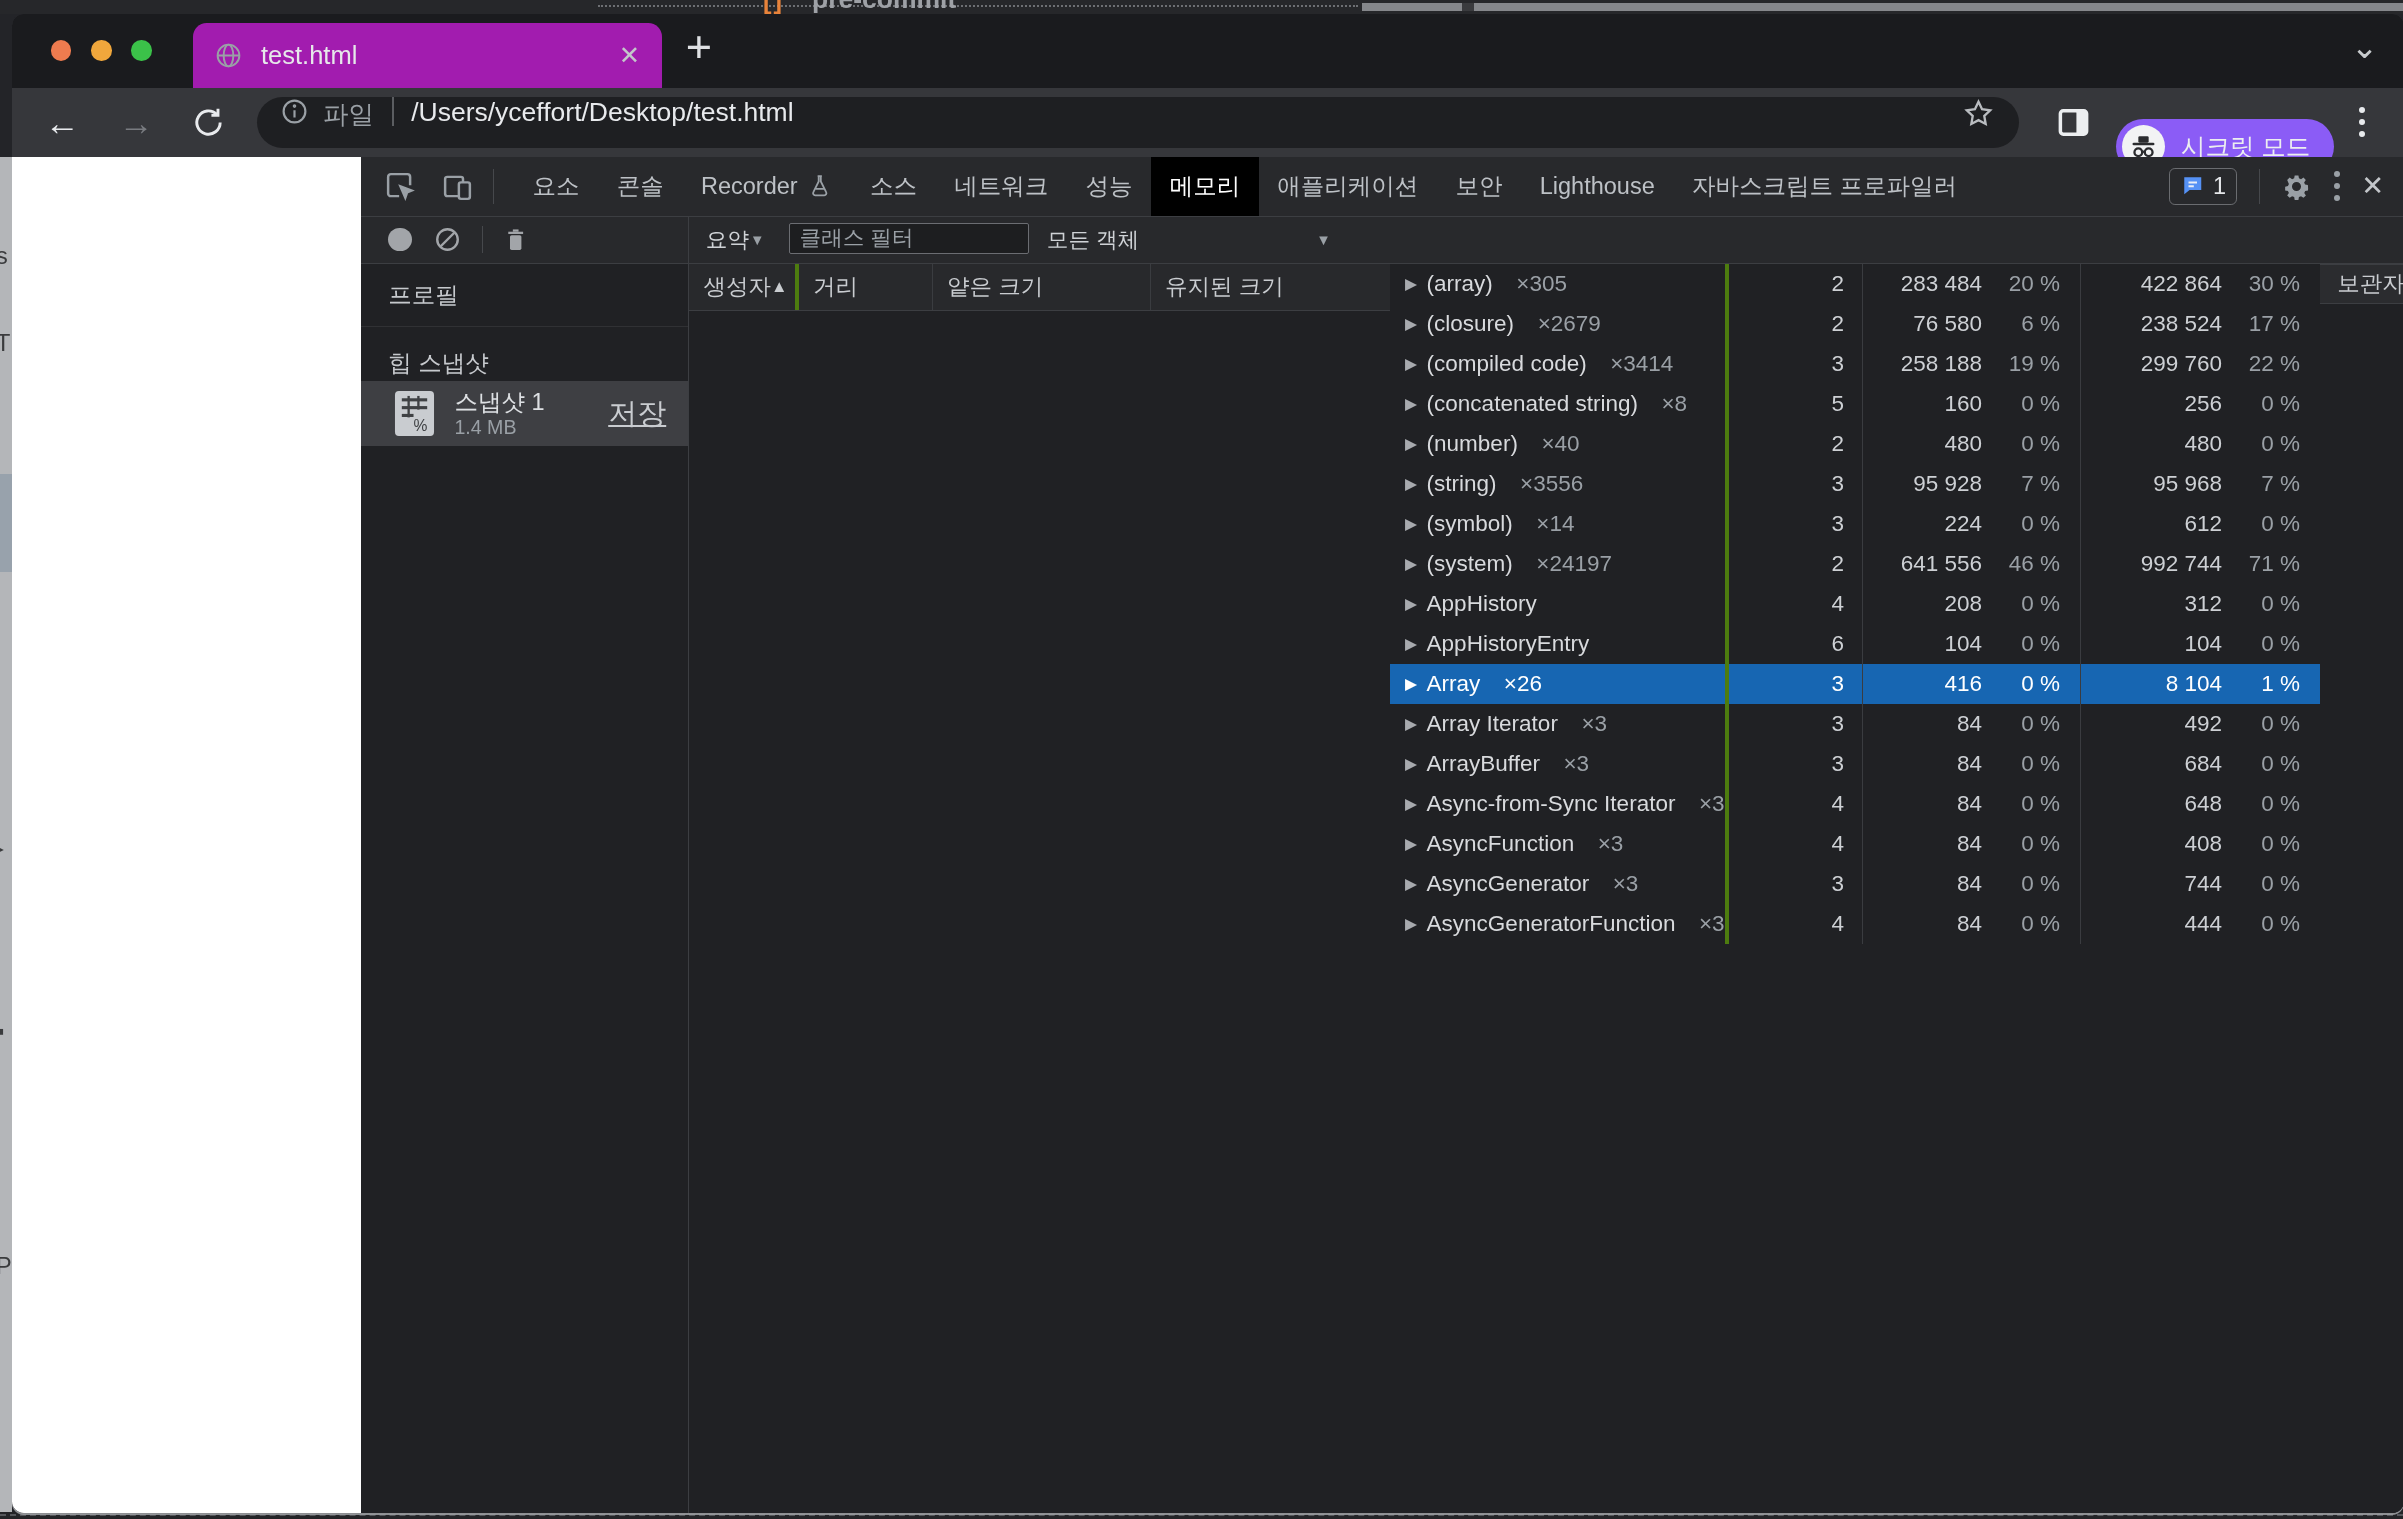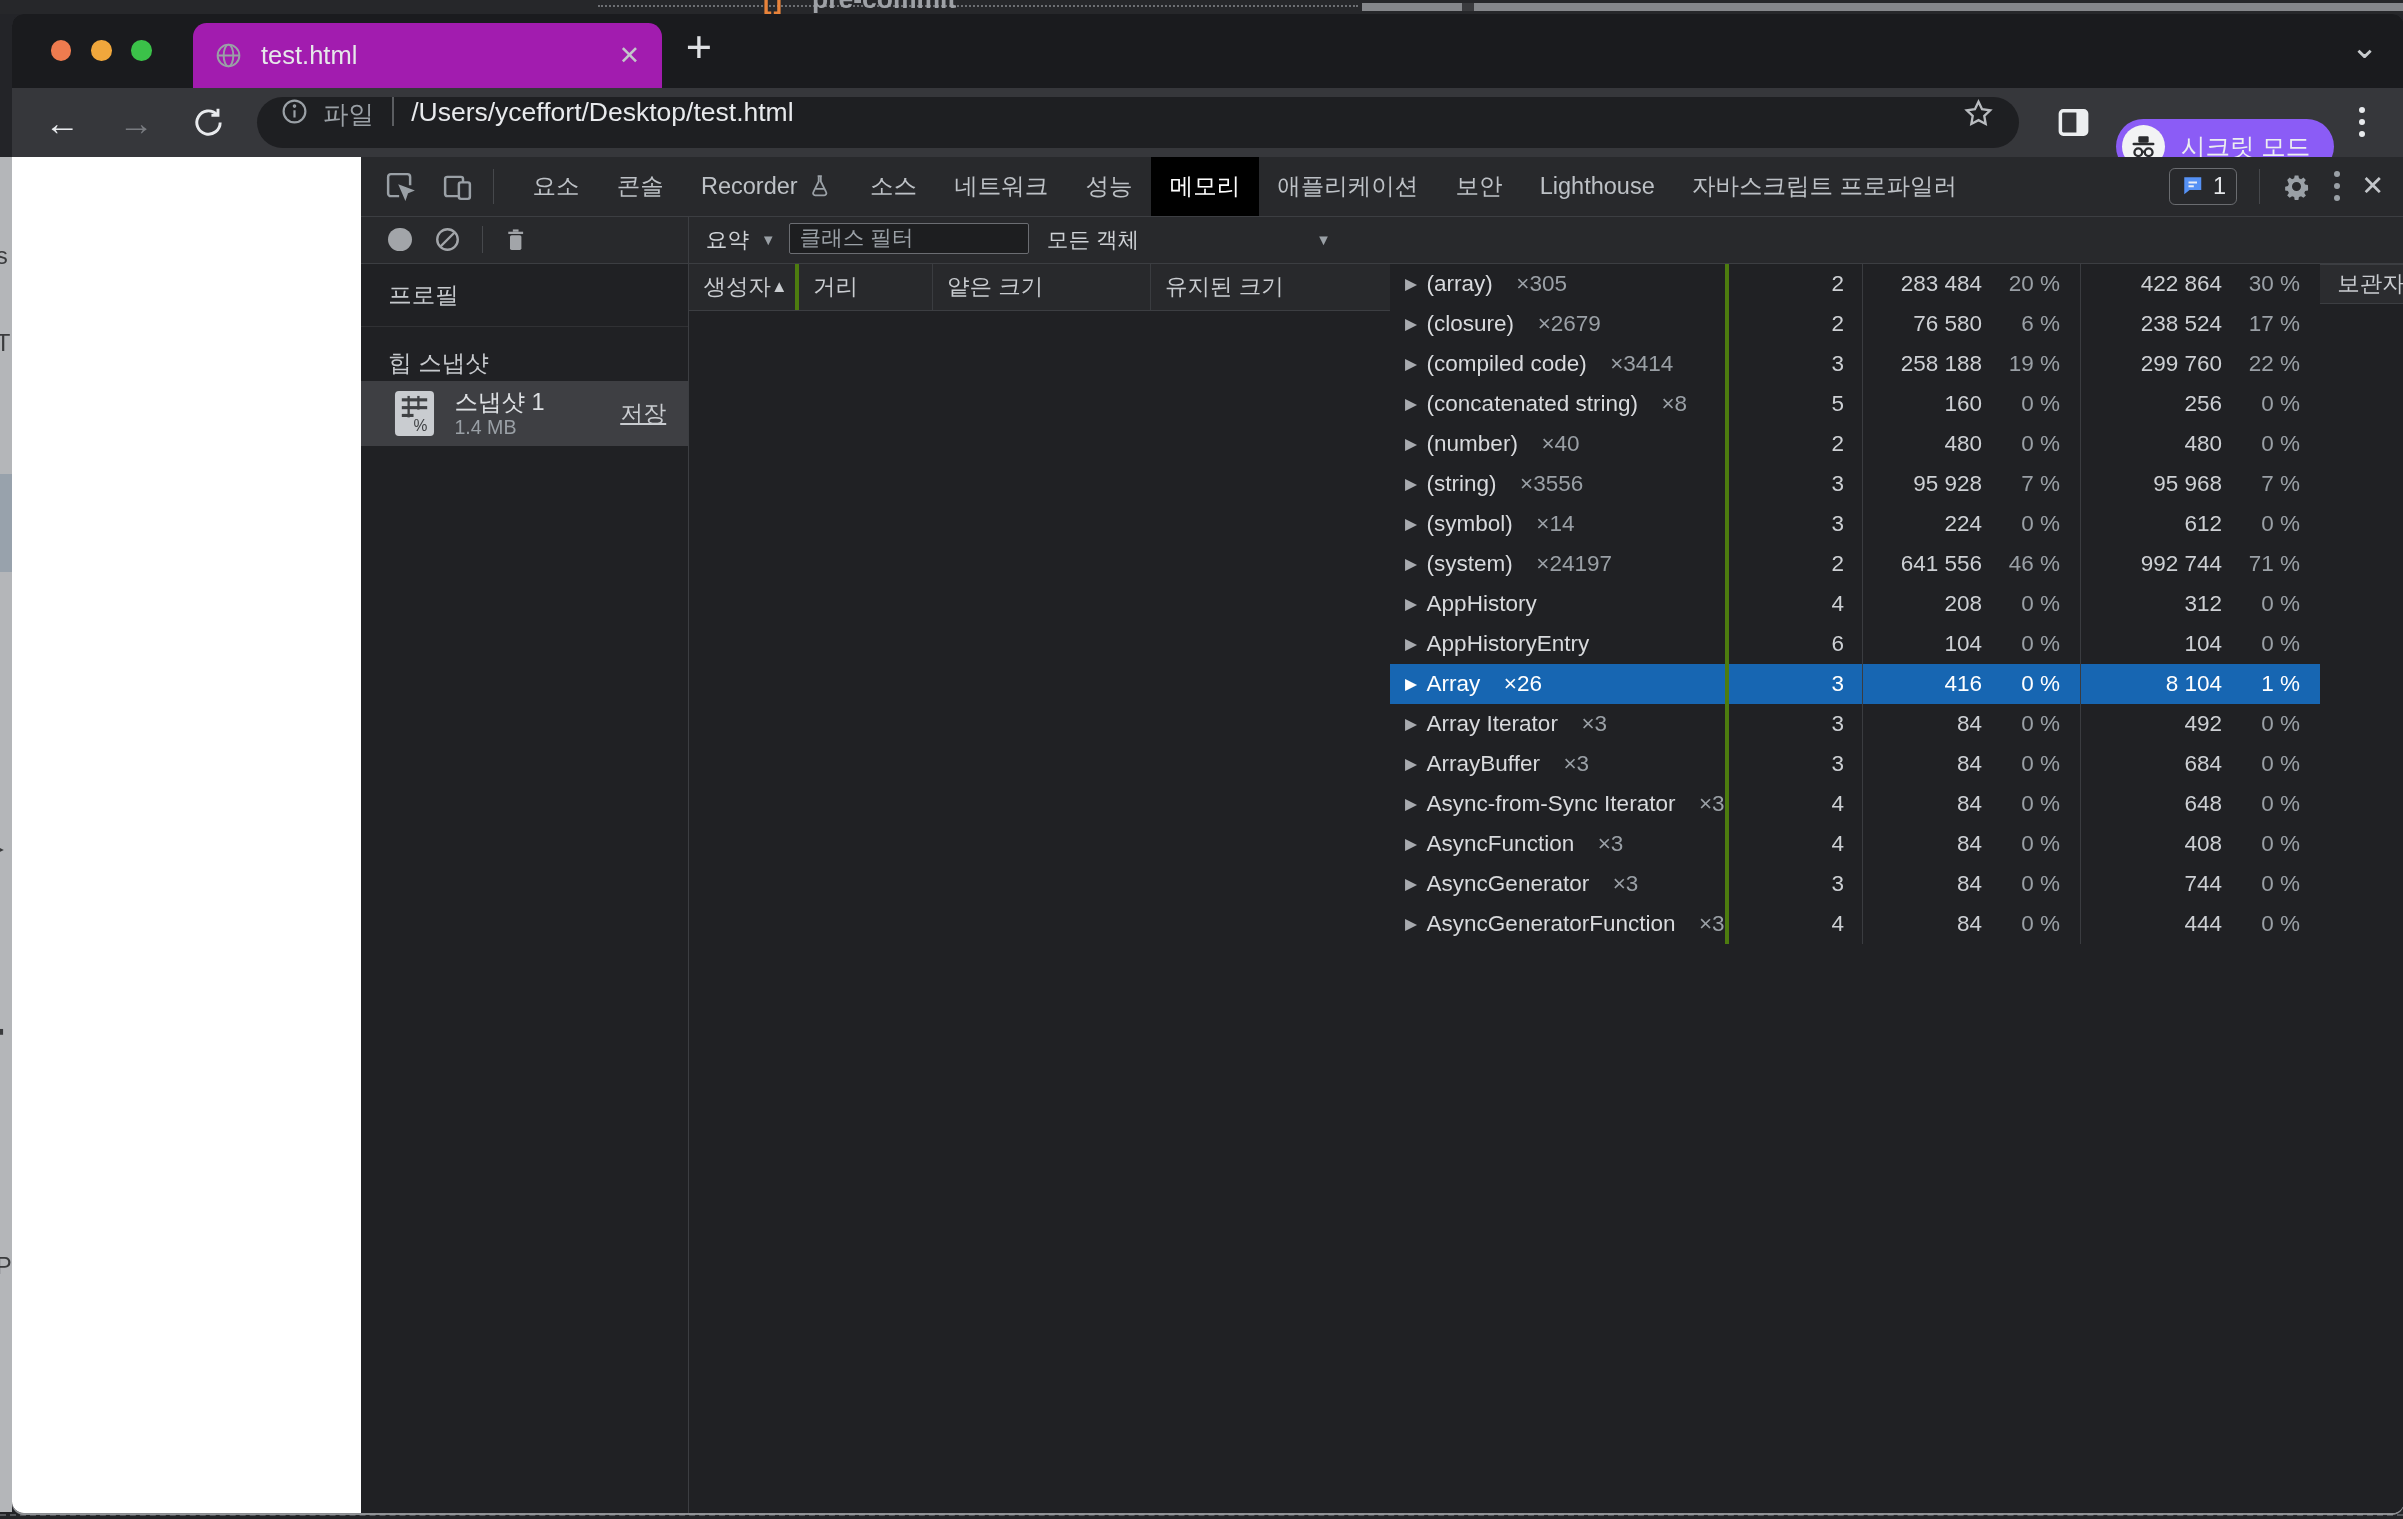--- a/index.html
+++ b/index.html
@@ -83,40 +83,40 @@
           padding:3.9px 9.8px;color:#e4e6e9;font-size:23.5px;}
   .dt-close{color:#c3c6ca;font-size:27.4px;}
 
   
   .dt-toolbar{height:46px;background:#28292c;border-bottom:1px solid #3c3e42;position:relative;
               display:flex;align-items:center;flex:none;font-size:21.6px;}
   .rec{width:23.5px;height:23.5px;border-radius:50%;background:#a2a5a9;margin-left:27.4px;}
   .dt-toolbar .icn{margin-left:21.6px;}
   .dt-toolbar .vbar{height:27.4px;}
   .sb-divider{position:absolute;left:327px;top:0;bottom:0;width:1px;background:#3c3e42;}
-  .summary{position:absolute;left:345px;display:flex;align-items:center;gap:12px;color:#cfd2d6;}
+  .summary{position:absolute;left:345px;display:flex;align-items:center;gap:1px;color:#cfd2d6;}
   .summary .arrow{font-size:14.7px;color:#9aa0a6;}
   .classfilter{position:absolute;left:428px;top:5.9px;width:240px;height:31px;background:#1d1e20;
                border:1px solid #6b6d72;color:#9aa0a6;font-size:21.6px;padding:0 9.8px;box-sizing:border-box;
                font-family:inherit;border-radius:2px;}
   .classfilter::placeholder{color:#9aa0a6;opacity:1;}
   .scope{position:absolute;left:686px;width:284px;display:flex;align-items:center;justify-content:space-between;color:#cfd2d6;}
   .scope .arrow{font-size:14.7px;color:#9aa0a6;}
 
   
   .dt-body{flex:1;display:flex;min-height:0;}
   .dt-sidebar{width:327px;flex:none;border-right:1px solid #3c3e42;display:flex;flex-direction:column;
               font-size:23.5px;color:#c6c9cd;background:#202124;}
   .profiles-head{height:62px;display:flex;align-items:center;padding-left:27.4px;border-bottom:1px solid #303134;flex:none;}
   .heap-label{margin-top:17.6px;padding-left:27.4px;height:37px;display:flex;align-items:center;flex:none;}
   .snap{height:65px;background:#3e3f43;display:flex;align-items:center;padding:0 21.6px 0 33px;flex:none;}
   .snap .meta{margin-left:19.6px;display:flex;flex-direction:column;line-height:1.15;}
   .snap .nm{color:#dde0e3;font-size:23.5px;}
   .snap .sz{color:#9aa0a6;font-size:19.6px;}
-  .snap .save{margin-left:auto;color:#c9ccd0;text-decoration:underline;font-size:23px;}
+  .snap .save{margin-left:auto;color:#c9ccd0;text-decoration:underline;font-size:29px;}
 
   
   .dt-main{flex:1;display:flex;min-width:0;overflow:hidden;}
   .ghead{height:46px;background:#28292c;border-bottom:1px solid #3c3e42;display:flex;flex:none;
          font-size:22.5px;color:#c9ccd0;}
   .ghead .c,.g-row .c,.r-empty .c{box-sizing:border-box;display:flex;align-items:center;}
   .col1{flex:1;min-width:0;padding-left:14.7px;}
   .col2{width:137px;flex:none;border-left:4px solid #4d7c0f;padding-left:13.7px;}
   .col3{width:218px;flex:none;border-left:1px solid #3a3c40;padding-left:13.7px;}
   .col4{width:240px;flex:none;border-left:1px solid #3a3c40;padding-left:13.7px;}

